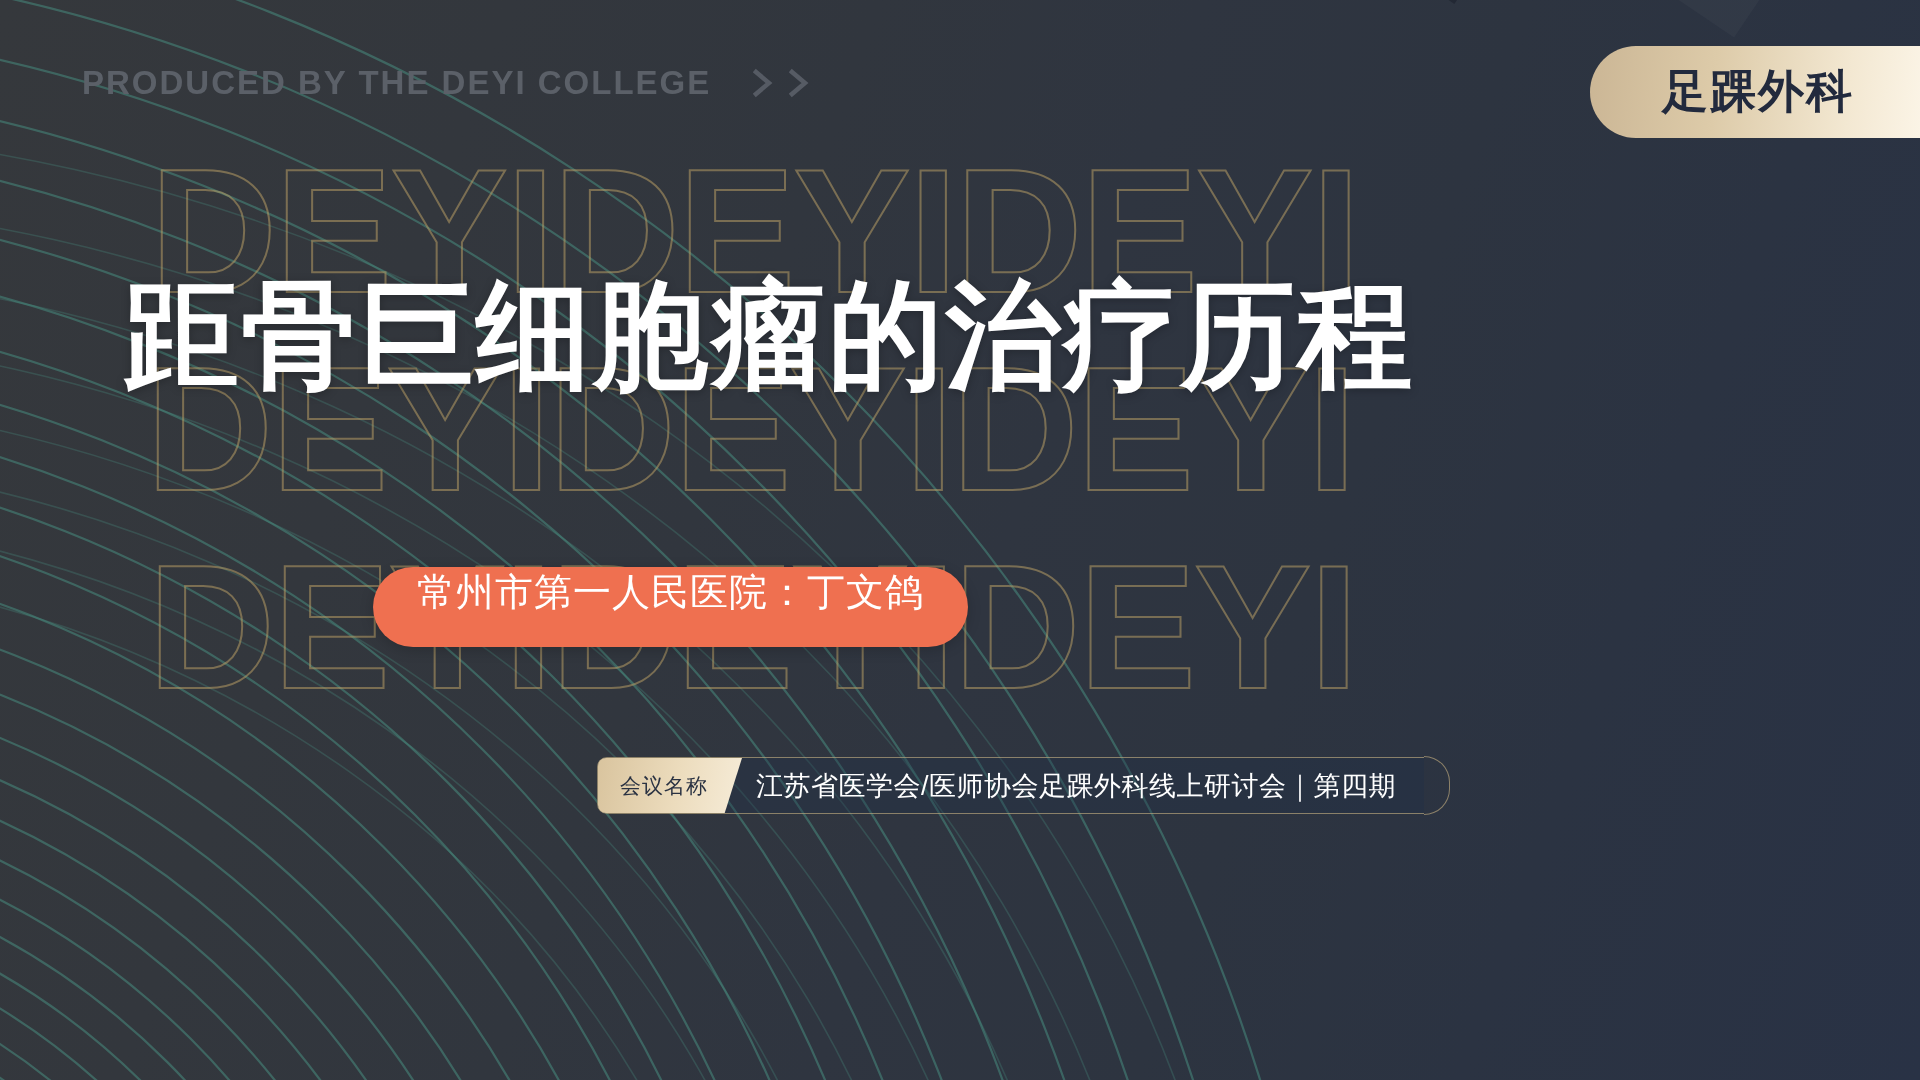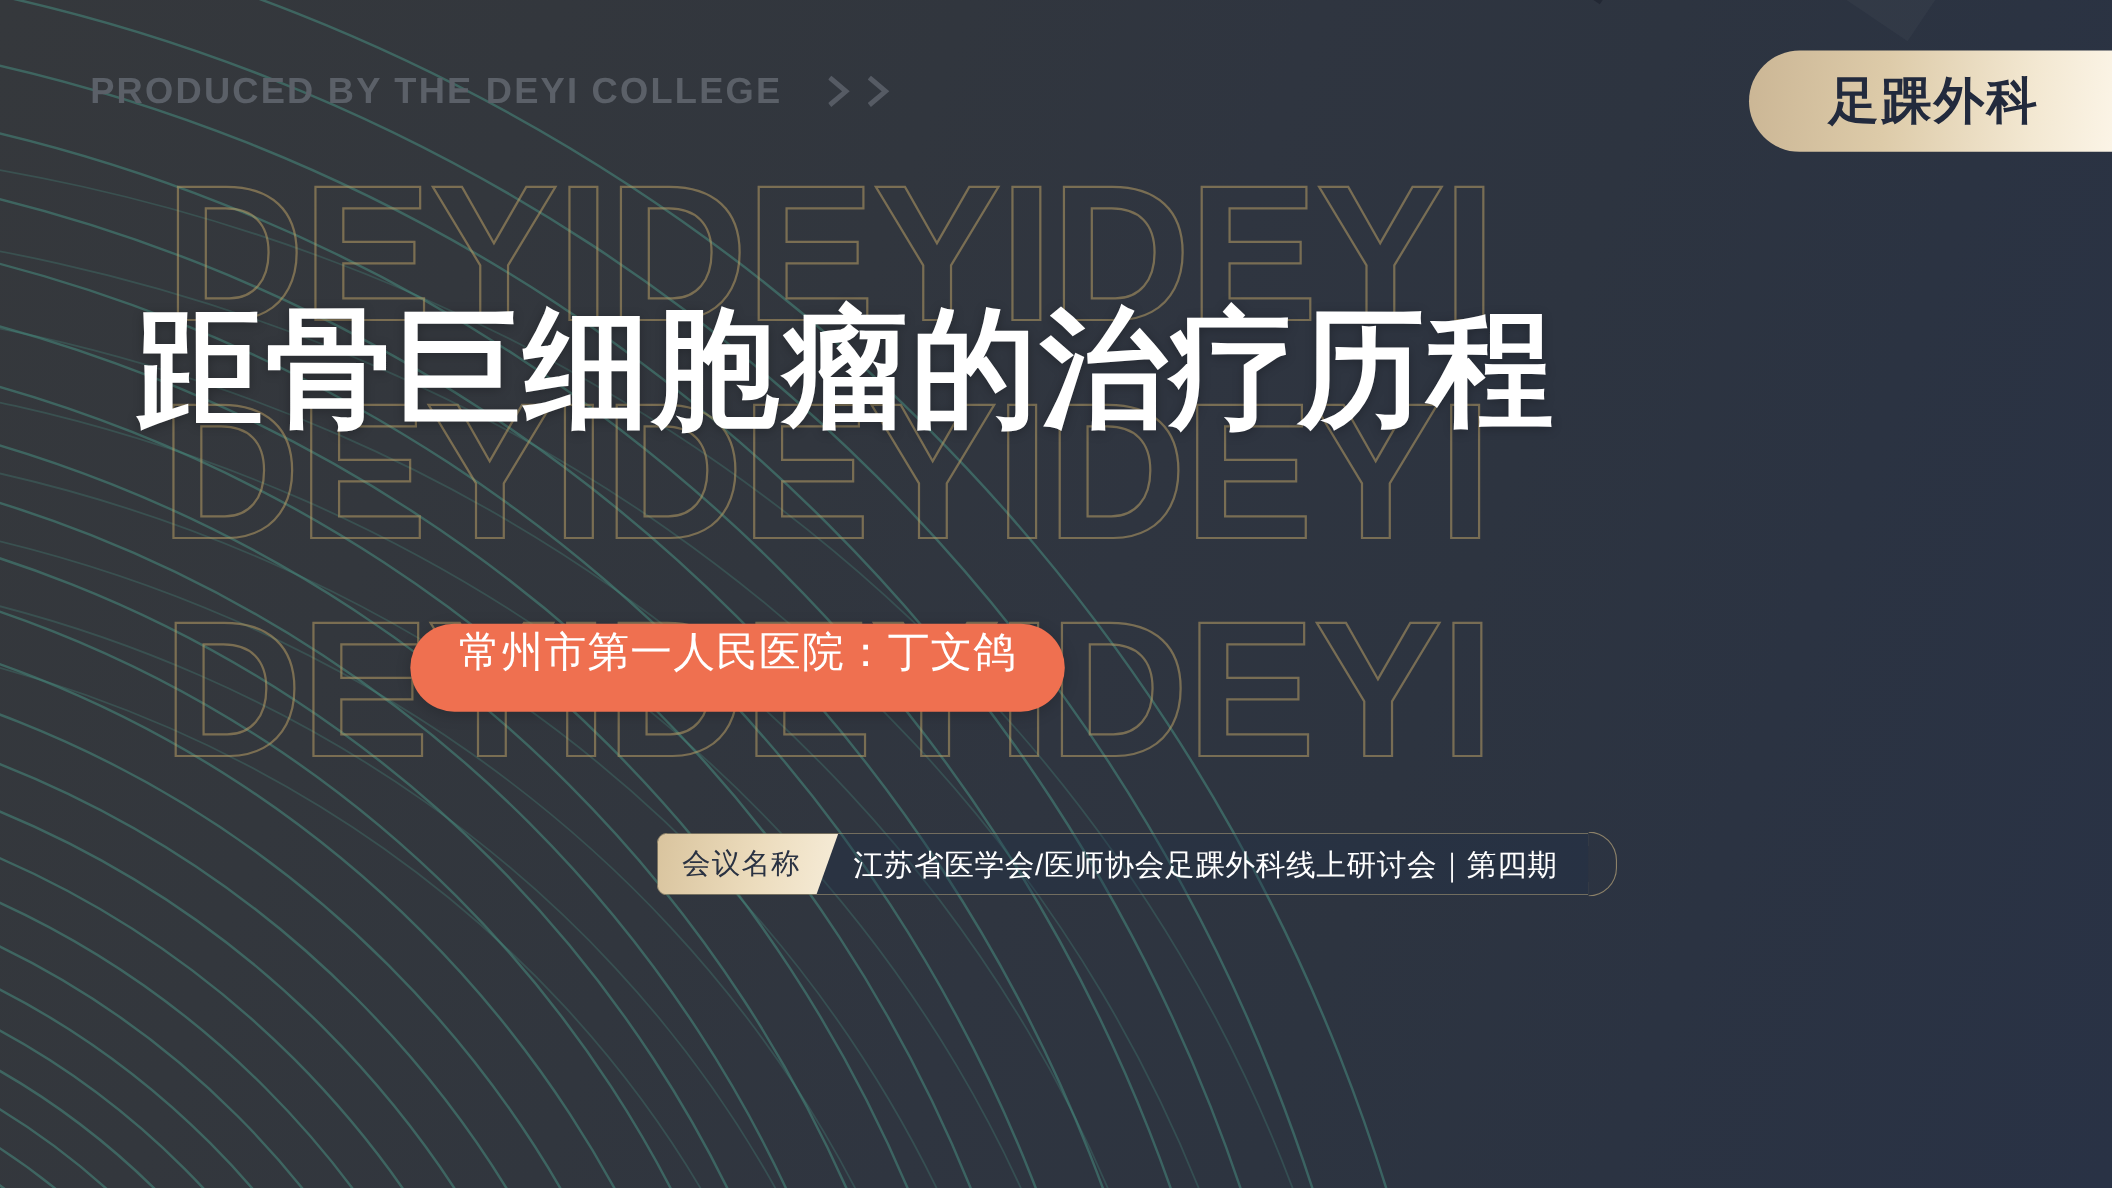--- a/index.html
+++ b/index.html
@@ -111,21 +111,21 @@
     border:1.6px solid rgba(200,178,130,.62);
     border-radius:10px 0 0 10px;
     background:rgba(30,46,72,.30);
     overflow:visible;
     border-right:none;
   }
   .confbar .tag {
     display:flex; align-items:center; padding:0 22px;
     background:linear-gradient(100deg,#d9c49e 0%,#ecdcbd 55%,#f6ecd8 100%);
     color:#2a3242;
-    font-size:26px; font-weight:500; letter-spacing:1px;
+    font-size:21px; font-weight:500; letter-spacing:1px;
     border-radius:8px 0 0 8px;
     clip-path:polygon(0 0,100% 0,88% 100%,0 100%);
     padding-right:34px;
   }
   .confbar .name {
     display:flex; align-items:center;
     padding:0 28px 0 14px;
     color:#ffffff;
     font-size:27px; font-weight:400; letter-spacing:.5px;
     white-space:nowrap;

